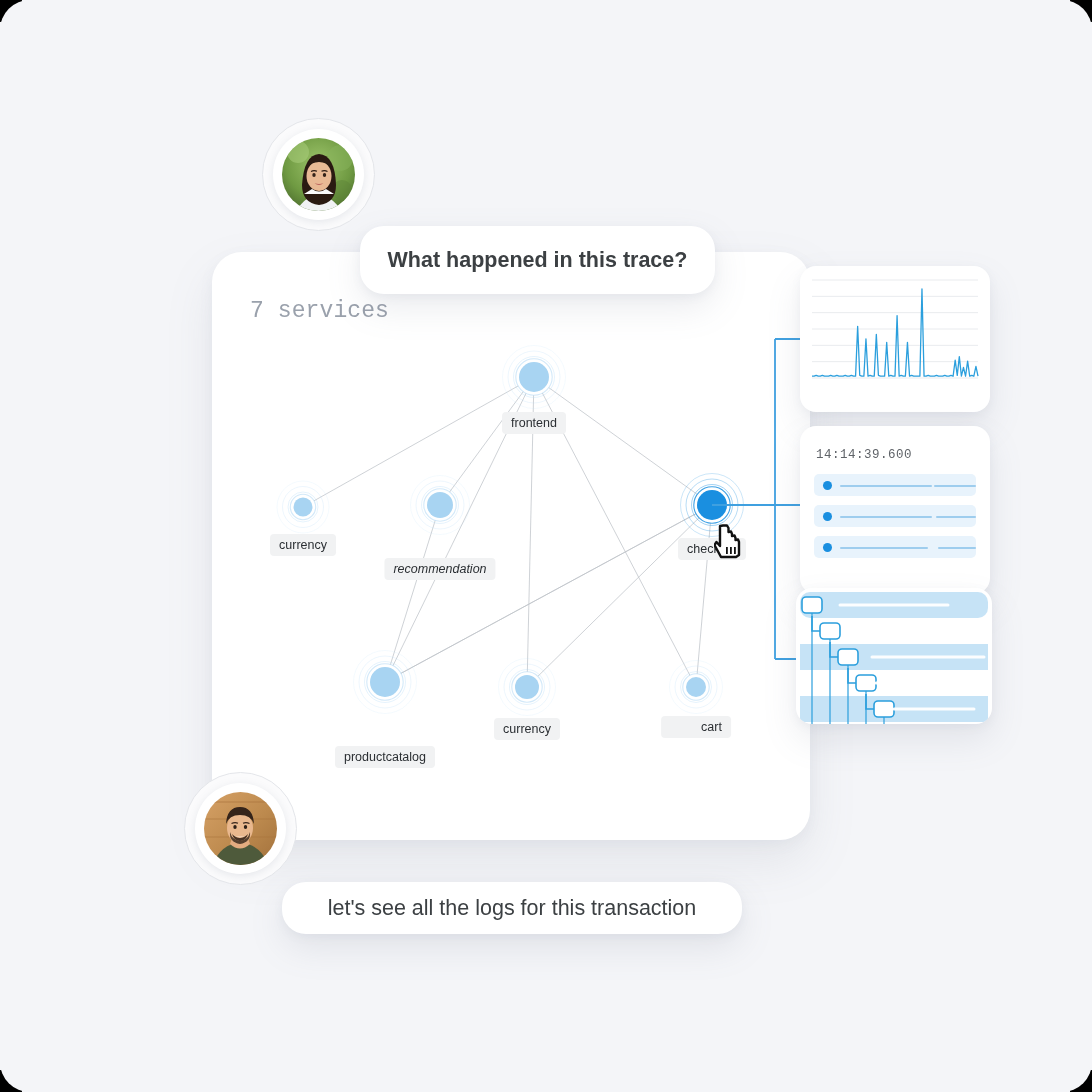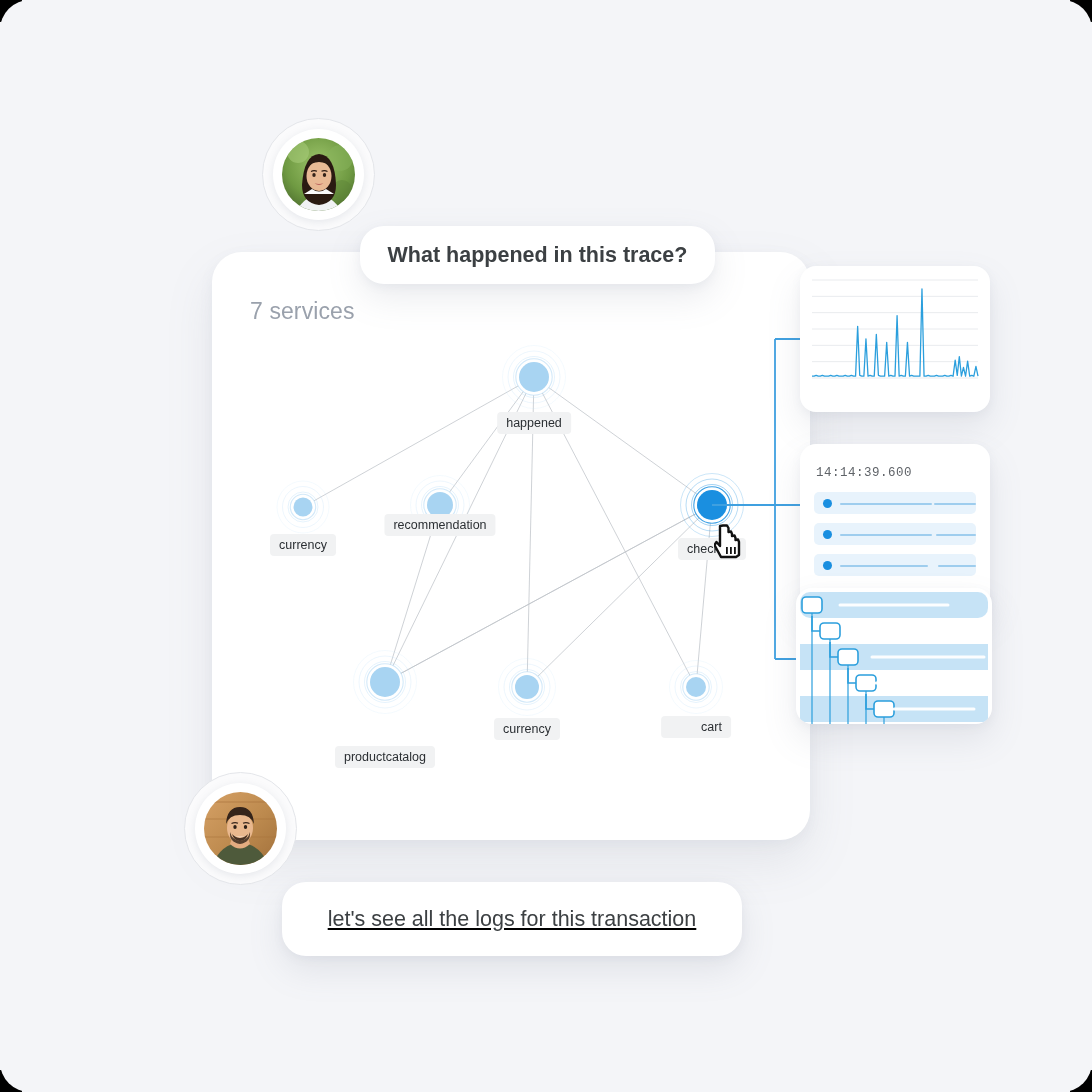--- a/index.html
+++ b/index.html
@@ -24,39 +24,39 @@
 
   
   #graph-card{
     position:absolute;left:212px;top:252px;width:598px;height:588px;
     background:#ffffff;border-radius:30px;
     box-shadow:0 22px 48px rgba(120,130,150,.13), 0 4px 14px rgba(120,130,150,.07);
     z-index:20;
   }
   #services-count{
     position:absolute;left:250px;top:298px;z-index:30;
-    font-size:23px;color:#9aa1ac;letter-spacing:.1px;
+    font-size:23px;color:#9aa1ac;letter-spacing:.1px;font-family:Liberation Mono, monospace;
   }
   #graph-svg{position:absolute;left:212px;top:252px;width:598px;height:588px;z-index:25;overflow:visible;}
 
   .node-label{
     position:absolute;z-index:40;
     background:#f1f2f3;color:#2b2f33;
     font-size:12.5px;border-radius:4px;padding:4px 9px;
     white-space:nowrap;transform:translateX(-50%);
   }
 
   
   .side-panel{
     position:absolute;background:#fff;border-radius:16px;
     box-shadow:0 16px 34px rgba(120,130,150,.14), 0 3px 10px rgba(120,130,150,.08);
     z-index:30;overflow:hidden;
   }
   #chart-panel{left:800px;top:266px;width:190px;height:146px;}
-  #logs-panel{left:800px;top:444px;width:190px;height:168px;}
+  #logs-panel{left:800px;top:426px;width:190px;height:168px;}
   #waterfall-panel{left:796px;top:588px;width:196px;height:136px;}
 
   #logs-timestamp{
     position:absolute;left:16px;top:22px;
     font-family:"Liberation Mono","DejaVu Sans Mono",monospace;
     font-size:12.5px;color:#5f6368;letter-spacing:.5px;
   }
   .log-row{
     position:absolute;left:14px;width:162px;height:22px;border-radius:5px;
     background:#e8f3fc;
@@ -64,23 +64,23 @@
   .log-row .dot{position:absolute;left:9px;top:7px;width:9px;height:9px;border-radius:50%;background:#1a8fe0;}
   .log-row .bar-a{position:absolute;left:26px;top:10.5px;height:2.5px;border-radius:2px;background:#9ecdee;}
   .log-row .bar-b{position:absolute;top:10.5px;height:2.5px;border-radius:2px;background:#9ecdee;}
 
   
   .bubble{
     position:absolute;background:#fff;border-radius:24px;z-index:60;
     box-shadow:0 14px 34px rgba(120,130,150,.15), 0 3px 10px rgba(120,130,150,.08);
     display:flex;align-items:center;justify-content:center;
   }
-  #bubble-top{left:360px;top:226px;width:355px;height:58px;}
+  #bubble-top{left:360px;top:226px;width:355px;height:68px;}
   #bubble-top span{font-size:21.5px;font-weight:bold;color:#3c4043;}
-  #bubble-bottom{left:282px;top:882px;width:460px;height:74px;text-decoration:underline;}
+  #bubble-bottom{left:282px;top:882px;width:460px;height:52px;}
   #bubble-bottom span{font-size:21.5px;color:#3c4043;}
 
   
   .avatar-wrap{position:absolute;z-index:70;border-radius:50%;}
   .avatar-ring-outer{
     position:absolute;inset:0;border-radius:50%;
     border:1px solid #e4e6ea;background:#fbfbfc;
   }
   .avatar-ring-inner{
     position:absolute;border-radius:50%;background:#fff;
@@ -172,23 +172,23 @@
         <circle cx="696" cy="687" r="21" fill="none" stroke="#b6dbf5" stroke-width="0.9" opacity="0.28"></circle>
         <circle cx="696" cy="687" r="15.5" fill="none" stroke="#b6dbf5" stroke-width="0.9" opacity="0.39"></circle>
         <circle cx="696" cy="687" r="13.2" fill="#ffffff"></circle>
         <circle cx="696" cy="687" r="13.2" fill="none" stroke="#b6dbf5" stroke-width="1.1" opacity="0.6"></circle>
         <circle cx="696" cy="687" r="10" fill="#a8d4f2"></circle>
       </g>
     </g>
 </svg>
 
 <div id="labels-layer">
-    <div class="node-label" style="left: 534px; top: 412px;">happened</div>
+    <div class="node-label" style="left: 534px; top: 412px;">frontend</div>
     <div class="node-label" style="left: 303px; top: 534px;">currency</div>
-    <div class="node-label" style="left: 440px; top: 514px;">recommendation</div>
+    <div class="node-label" style="left: 440px; top: 558px; font-style: italic;">recommendation</div>
     <div class="node-label" style="left: 712px; top: 538px;">checkout</div>
     <div class="node-label" style="left: 385px; top: 718px; margin-top: 28px;">productcatalog</div>
     <div class="node-label" style="left: 527px; top: 718px;">currency</div>
     <div class="node-label" style="left: 696px; top: 716px; padding-left: 40px;">cart</div>
   </div>
 
 <svg id="connector-svg" style="position:absolute;left:0;top:0;width:1092px;height:1092px;z-index:28;pointer-events:none;">
   <g id="connector-group">
       <line x1="712" y1="505" x2="775" y2="505" stroke="#3fa0e0" stroke-width="1.8" fill="none"></line>
       <line x1="775" y1="339" x2="775" y2="659" stroke="#3fa0e0" stroke-width="1.8" fill="none"></line>

